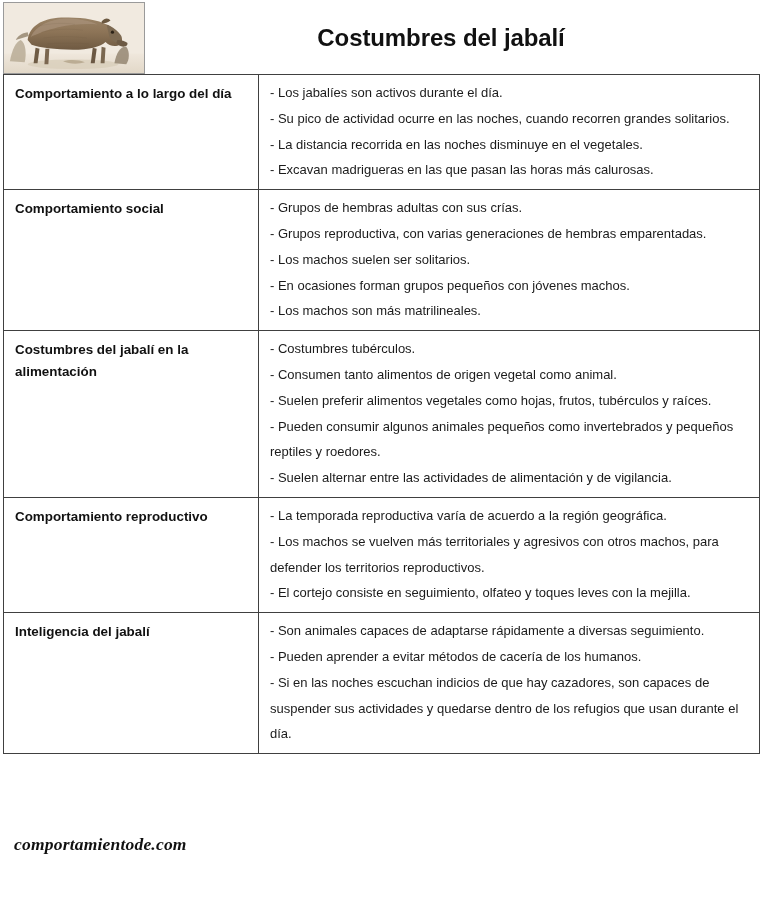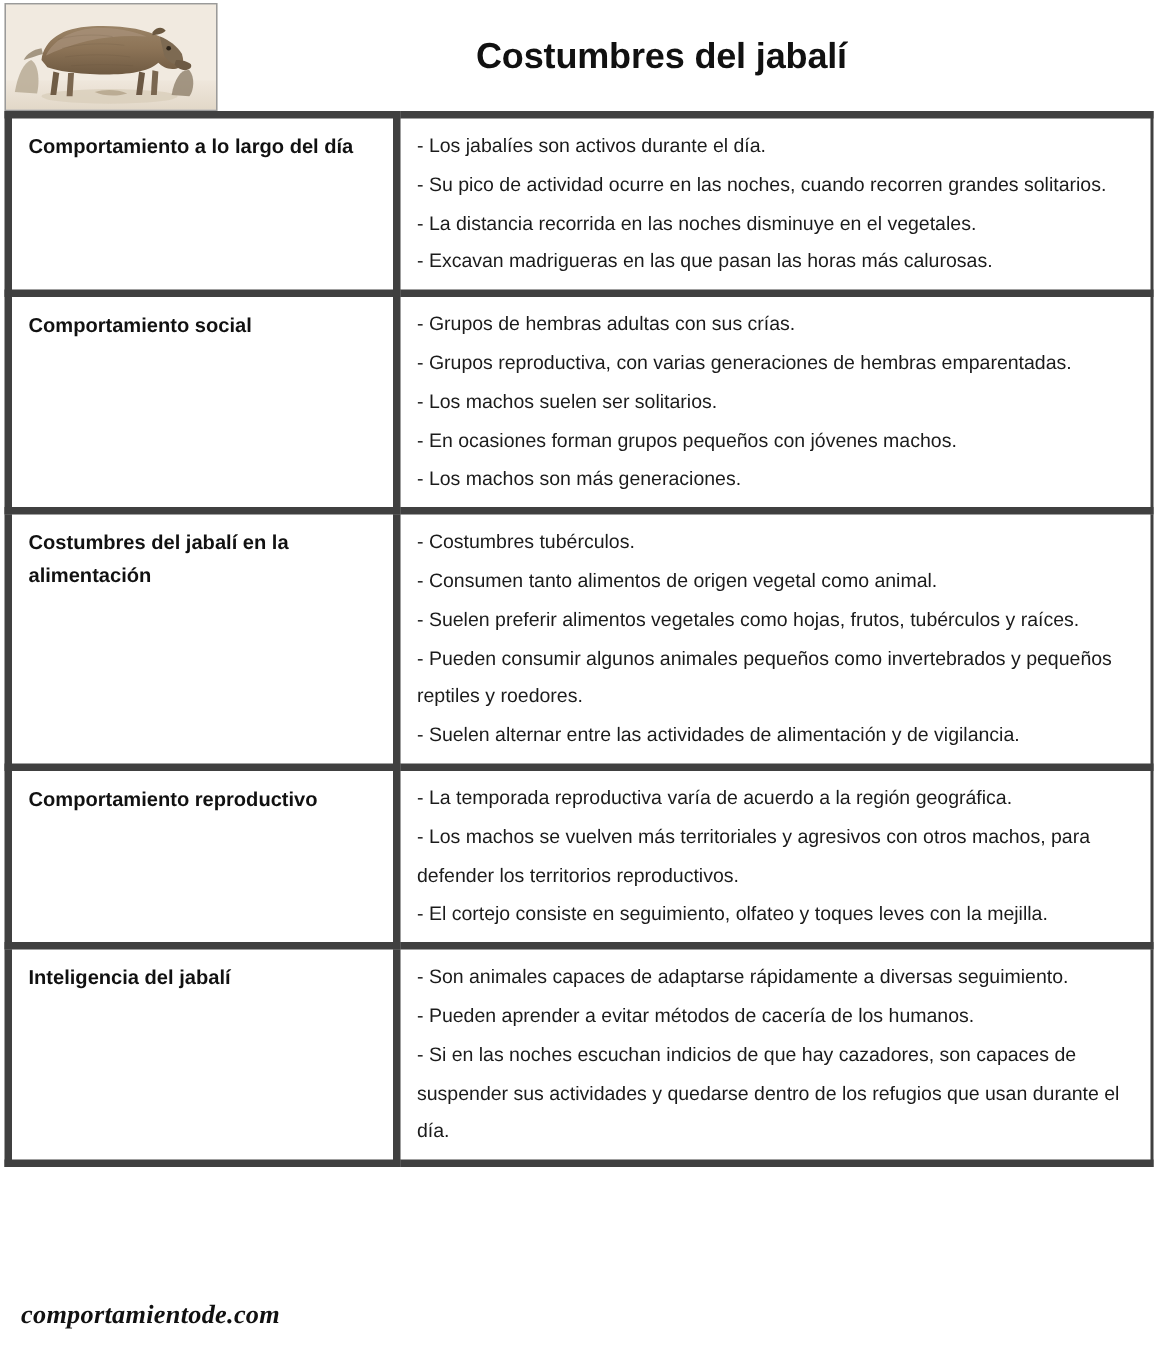--- a/index.html
+++ b/index.html
@@ -73,21 +73,21 @@
   .habits-table {
     position: absolute;
     left: 3px;
     top: 74px;
     width: 754px;
     border-collapse: collapse;
     table-layout: fixed;
   }
 
   .habits-table td {
-    border: 5px solid #404040;
+    border: 1px solid #404040;
     vertical-align: top;
     padding: 0;
   }
 
   .col-label {
     width: 254px;
   }
 
   .label-inner {
     padding: 8px 12px 8px 11px;
@@ -120,21 +120,21 @@
     color: #1b1b1b;
     margin: 0;
     padding: 0;
     text-indent: 0;
   }
 
   
   .footer {
     position: absolute;
     left: 14px;
-    top: 866px;
+    top: 834px;
   }
 
   .footer-brand {
     font-family: "Liberation Serif", serif;
     font-size: 17.5px;
     font-weight: bold;
     font-style: italic;
     color: #111111;
     letter-spacing: 0.2px;
   }
@@ -215,21 +215,21 @@
           <div class="label-inner">
             <div class="row-label">Comportamiento social</div>
           </div>
         </td>
         <td class="col-content">
           <ul class="bullets">
             <li>- Grupos de hembras adultas con sus crías.</li>
             <li>- Grupos reproductiva, con varias generaciones de hembras emparentadas.</li>
             <li>- Los machos suelen ser solitarios.</li>
             <li>- En ocasiones forman grupos pequeños con jóvenes machos.</li>
-            <li>- Los machos son más generaciones.</li>
+            <li>- Los machos son más matrilineales.</li>
           </ul>
         </td>
       </tr>
 
       <tr>
         <td class="col-label">
           <div class="label-inner">
             <div class="row-label">Costumbres del jabalí en la alimentación</div>
           </div>
         </td>

